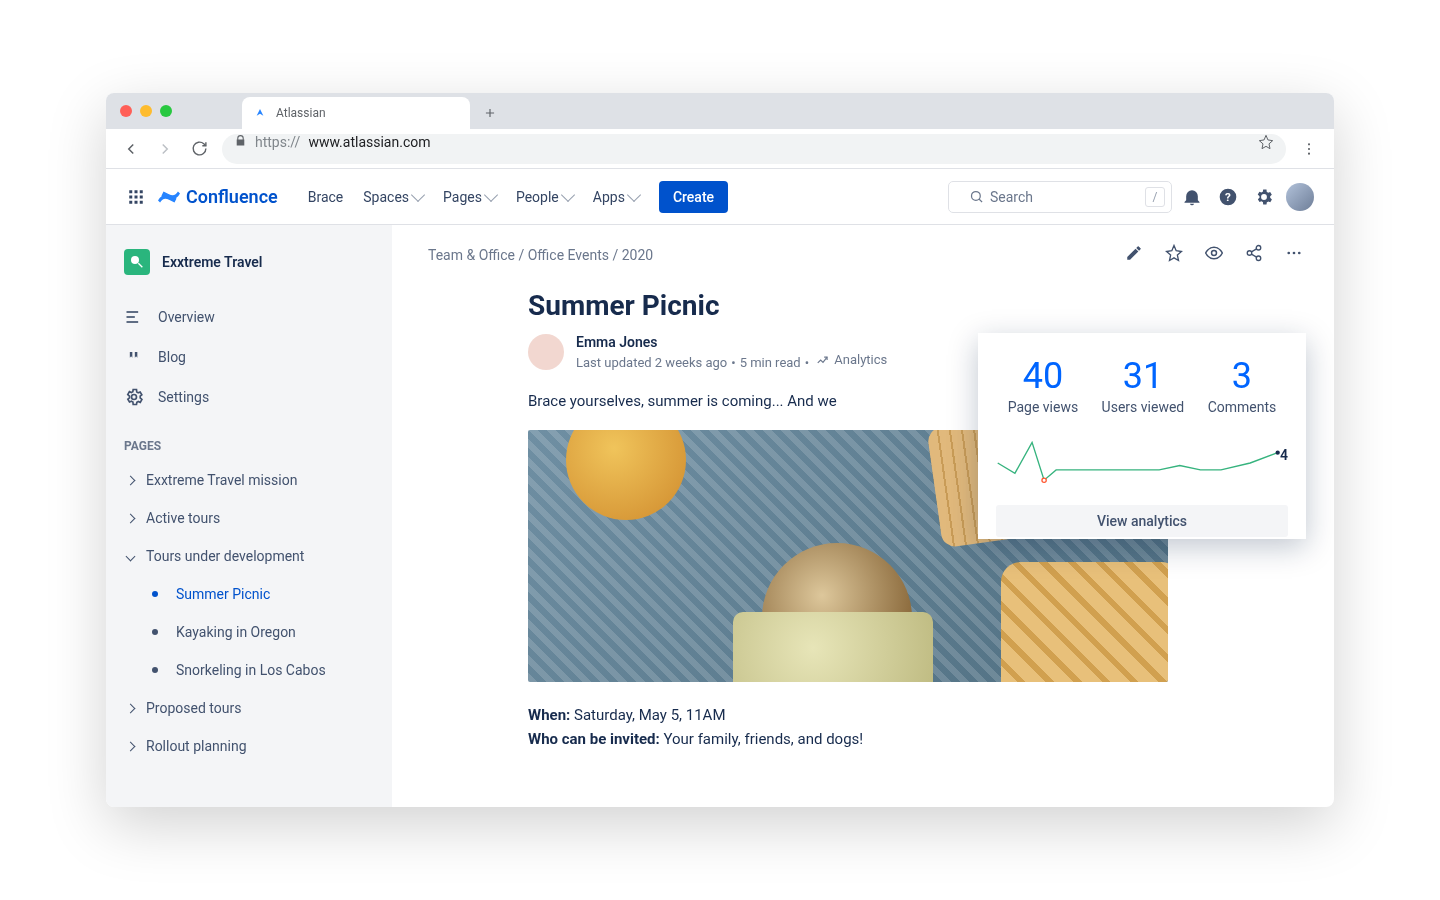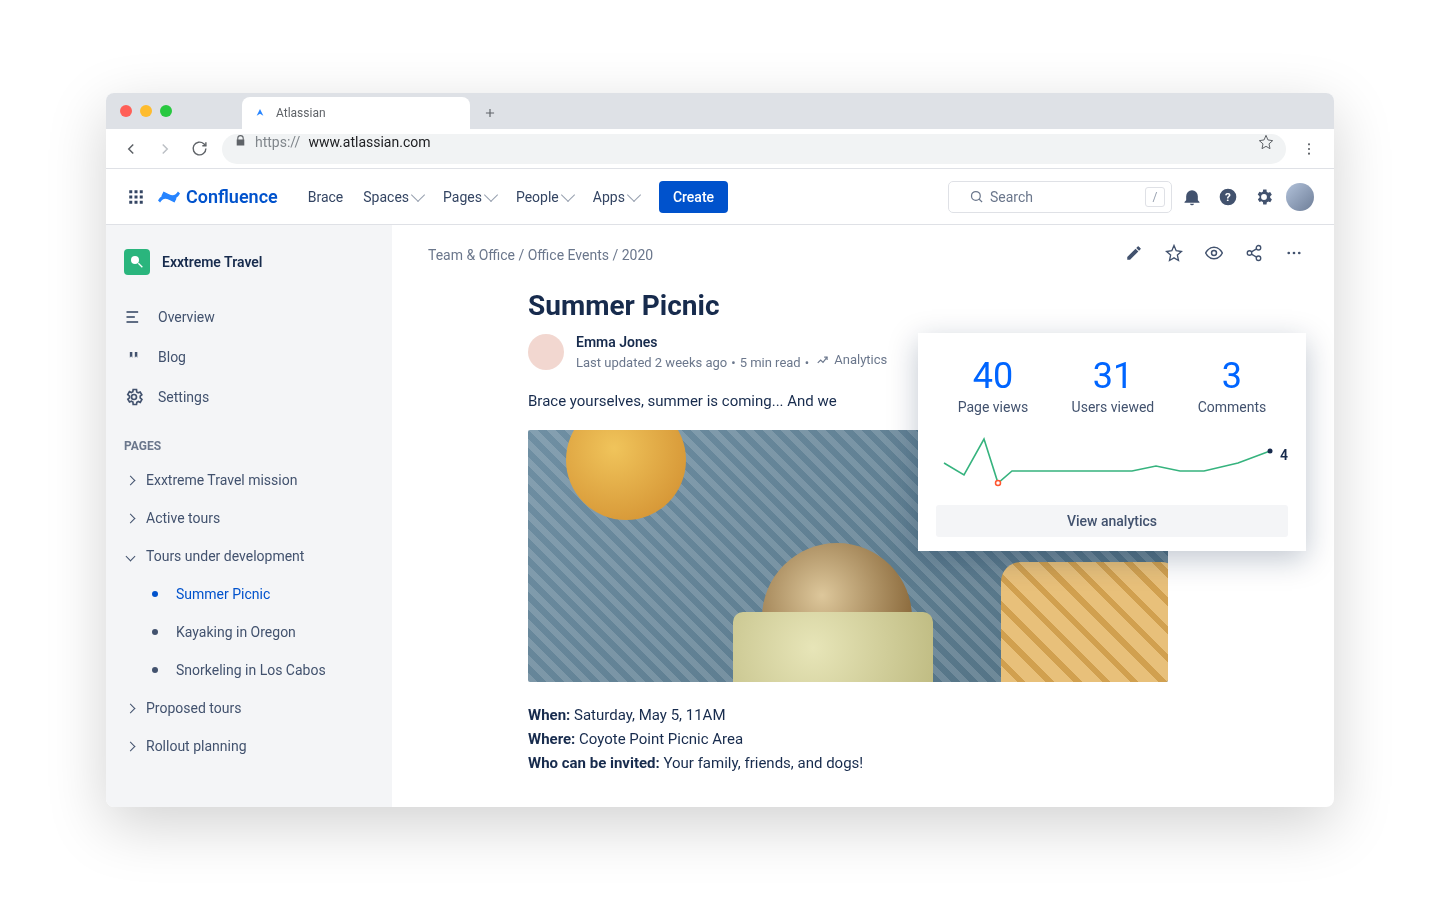--- a/index.html
+++ b/index.html
@@ -83,21 +83,21 @@
 .f1{width:150px;height:150px;right:40%;top:45%;background:radial-gradient(circle at 40% 35%,#DDC79B,#8B6A3C 70%,#4F3A21);} 
 .f2{width:120px;height:120px;left:6%;top:-30px;background:radial-gradient(circle at 40% 40%,#F0C45B,#CF8A2C);} 
 .f3{width:170px;height:120px;right:10%;top:-5%;border-radius:14px;transform:rotate(-8deg);
    background:repeating-linear-gradient(90deg,#E1B97C 0 10px,#C99C57 10px 12px);} 
 .f4{width:180px;height:180px;right:-2%;bottom:-60px;border-radius:20px;background:repeating-linear-gradient(45deg,#E8C07A 0 14px,#D1A04F 14px 20px);} 
 .f5{width:200px;height:120px;left:32%;bottom:-50px;border-radius:10px;background:radial-gradient(circle at 40% 30%,#E7E5B8,#B9B57A);} 
 .details{margin-top:24px;font-size:15px;color:var(--text);}
 .details b{font-weight:700;}
 .details div{margin-bottom:6px;}
 
-.popover{position:absolute;right:28px;top:240px;width:388px;background:#fff;border-radius:0;box-shadow:0 8px 28px rgba(9,30,66,.25);padding:22px 18px 14px;z-index:10;}
+.popover{position:absolute;right:28px;top:240px;width:328px;background:#fff;border-radius:0;box-shadow:0 8px 28px rgba(9,30,66,.25);padding:22px 18px 2px;z-index:10;}
 .pop-stats{display:flex;justify-content:space-around;text-align:center;margin-bottom:18px;}
 .ps-num{font-size:36px;font-weight:400;color:var(--accent-bright);}
 .ps-lab{font-size:14px;color:#42526E;margin-top:2px;}
 .spark{height:60px;position:relative;}
 .spark svg{width:100%;height:100%;}
 .spark .lbl{position:absolute;right:0;top:14px;font-size:14px;font-weight:600;color:var(--text);}
 .view-btn{margin-top:12px;background:#F4F5F7;color:#42526E;font-size:14px;font-weight:500;text-align:center;padding:8px;border-radius:3px;}
 </style>
 </head>
 <body>
@@ -362,21 +362,20 @@
         <div class="intro">Brace yourselves, summer is coming... And we</div>
         <div class="hero-img">
           <div class="food f2"></div>
             <div class="food f3"></div>
             <div class="food f1"></div>
             <div class="food f5"></div>
             <div class="food f4"></div>
         </div>
         <div class="details">
           <div><b>When:</b><span> Saturday, May 5, 11AM</span></div>
-          <div><b>Where:</b><span> Coyote Point Picnic Area</span></div>
           <div><b>Who can be invited:</b><span> Your family, friends, and dogs!</span></div>
         </div>
       </div>
     </div>
   </div>
 
   <div class="popover">
     <div class="pop-stats">
       <div>
         <div class="ps-num">40</div>

